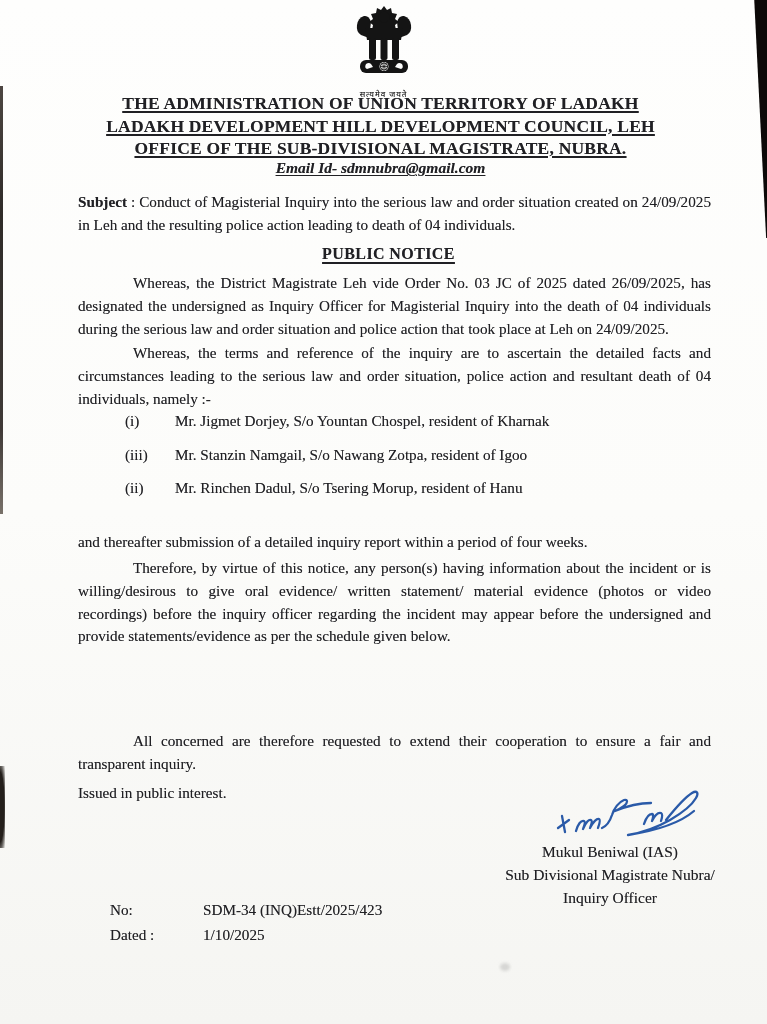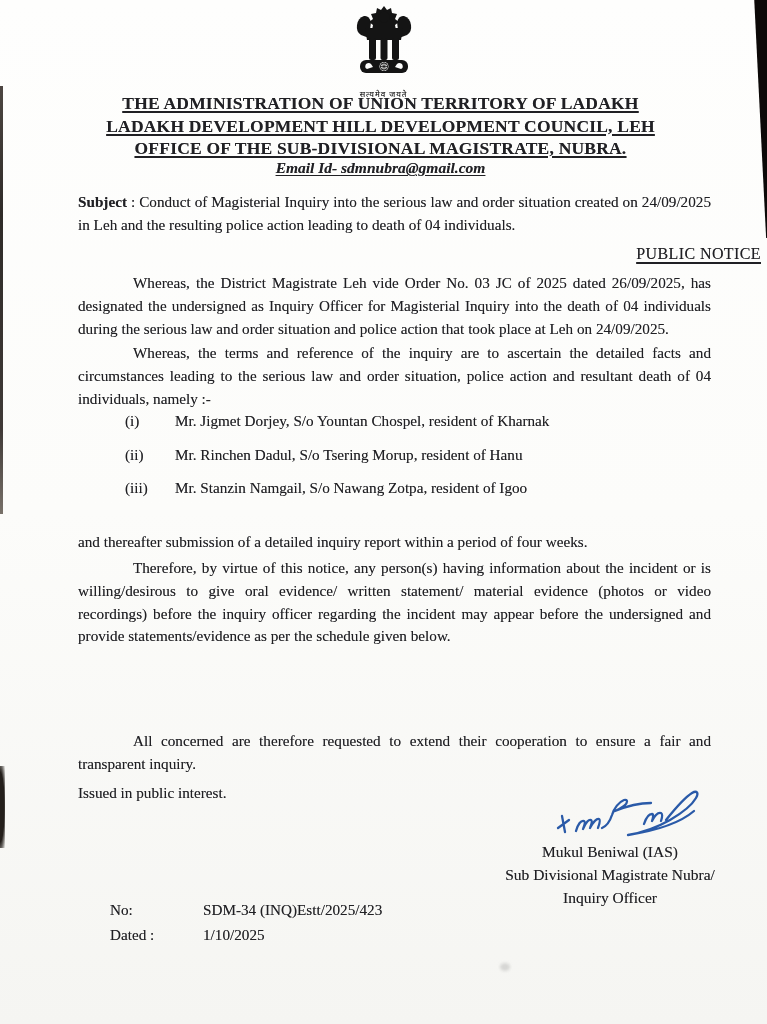--- a/index.html
+++ b/index.html
@@ -49,22 +49,22 @@
     position: absolute; left: 0; right: 6px; top: 159px; text-align: center;
     font-style: italic; font-weight: 600; font-size: 15.5px;
     text-decoration: underline; text-underline-offset: 2px;
   }
   .block { position: absolute; left: 78px; width: 633px; font-size: 15.2px; line-height: 22.8px; }
   .just { text-align: justify; }
   .indent { text-indent: 55px; }
   .subject { top: 191px; }
   .subject .lbl { font-weight: bold; }
   .notice-title {
-    position: absolute; left: 0; right: 6px; top: 245px; text-align: right;
-    font-weight: normal; font-size: 16px; letter-spacing: .4px;
+    position: absolute; left: 0; right: 6px; top: 245px; text-align: center;
+    font-weight: bold; font-size: 16px; letter-spacing: .4px;
     text-decoration: underline; text-underline-offset: 2.5px; text-decoration-thickness: 1.5px; padding-left: 16px;
   }
   .para1 { top: 272px; }
   .para2 { top: 342px; }
   .namelist { top: 410px; }
   .list-row { display: flex; margin-bottom: 11.5px; line-height: 22px; }
   .list-row .num { width: 50px; margin-left: 47px; flex: 0 0 auto; }
   .list-row .txt { flex: 1; }
   .after-list { top: 531px; }
   .para3 { top: 557px; }
@@ -140,26 +140,26 @@
   <div class="block para1 just indent">Whereas, the District Magistrate Leh vide Order No. 03 JC of 2025 dated 26/09/2025, has designated the undersigned as Inquiry Officer for Magisterial Inquiry into the death of 04 individuals during the serious law and order situation and police action that took place at Leh on 24/09/2025.</div>
 
   <div class="block para2 just indent">Whereas, the terms and reference of the inquiry are to ascertain the detailed facts and circumstances leading to the serious law and order situation, police action and resultant death of 04 individuals, namely :-</div>
 
   <div class="block namelist">
     <div class="list-row">
       <span class="num">(i)</span>
       <span class="txt">Mr. Jigmet Dorjey, S/o Yountan Chospel, resident of Kharnak</span>
     </div>
     <div class="list-row">
+      <span class="num">(iii)</span>
+      <span class="txt">Mr. Stanzin Namgail, S/o Nawang Zotpa, resident of Igoo</span>
+    </div>
+    <div class="list-row">
       <span class="num">(ii)</span>
       <span class="txt">Mr. Rinchen Dadul, S/o Tsering Morup, resident of Hanu</span>
-    </div>
-    <div class="list-row">
-      <span class="num">(iii)</span>
-      <span class="txt">Mr. Stanzin Namgail, S/o Nawang Zotpa, resident of Igoo</span>
     </div>
   </div>
 
   <div class="block after-list">and thereafter submission of a detailed inquiry report within a period of four weeks.</div>
 
   <div class="block para3 just indent">Therefore, by virtue of this notice, any person(s) having information about the incident or is willing/desirous to give oral evidence/ written statement/ material evidence (photos or video recordings) before the inquiry officer regarding the incident may appear before the undersigned and provide statements/evidence as per the schedule given below.</div>
 
 
   <div class="block para4 just indent">All concerned are therefore requested to extend their cooperation to ensure a fair and transparent inquiry.</div>
 

